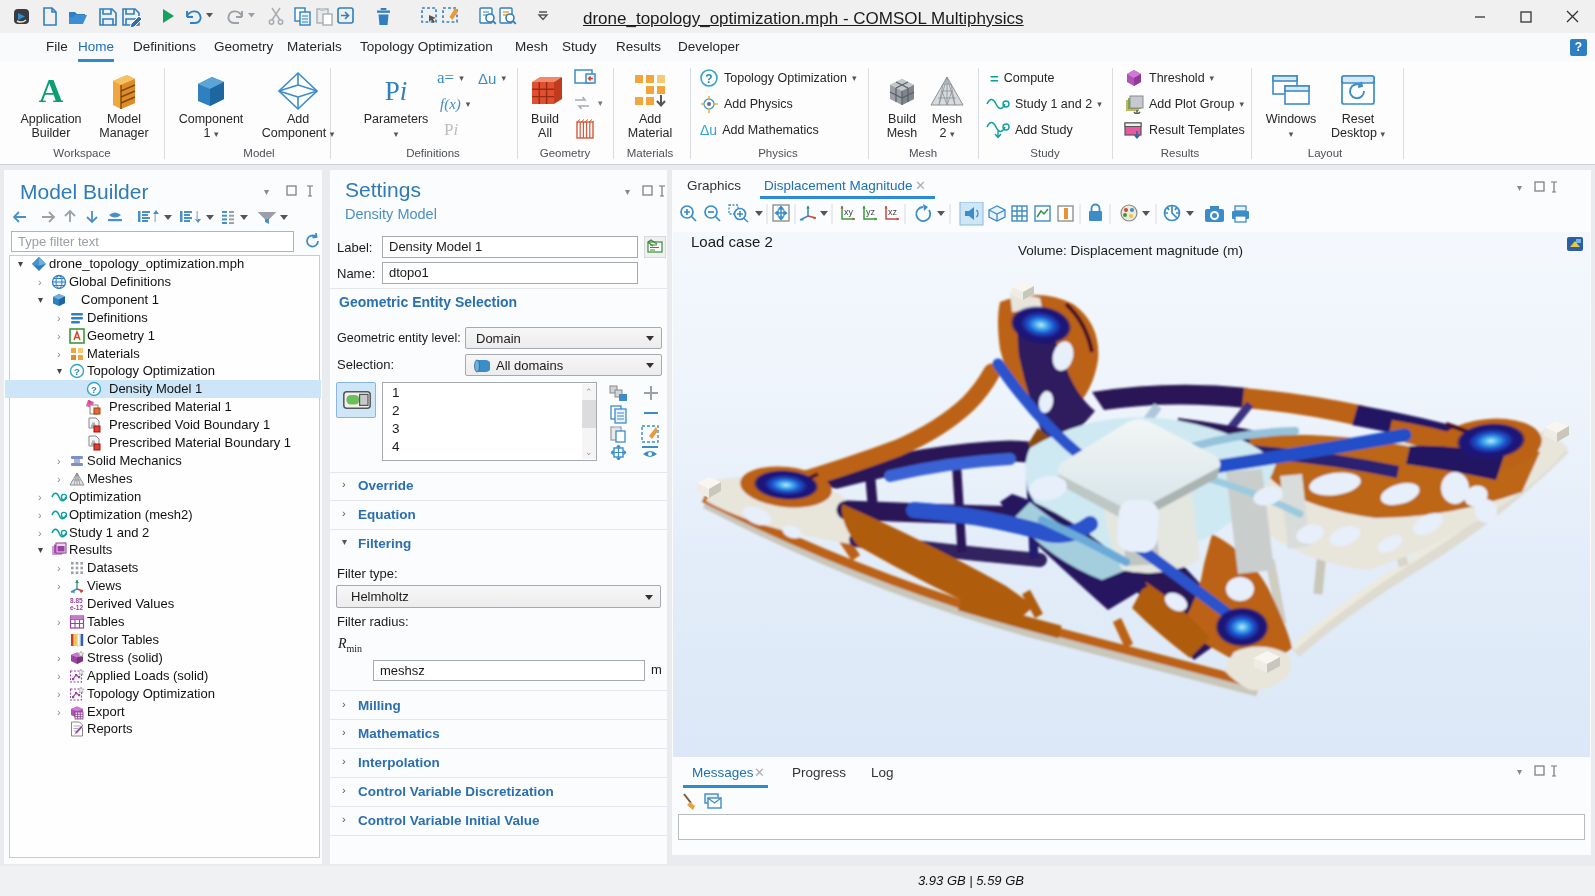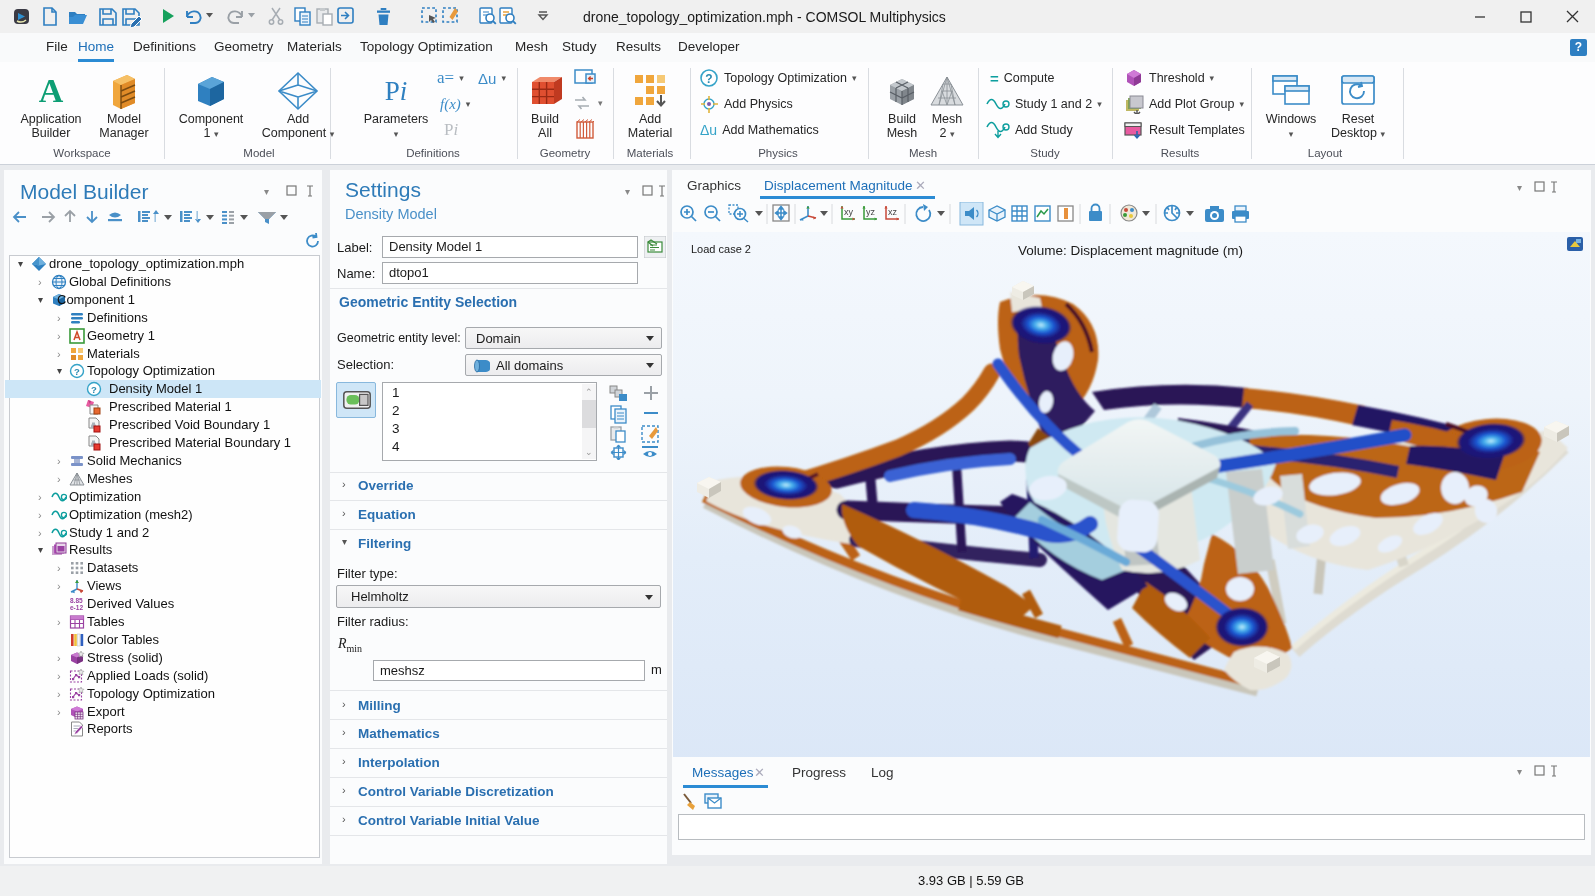--- a/index.html
+++ b/index.html
@@ -1,21 +1,21 @@
 <!DOCTYPE html>
 <html><head>
 <meta charset="utf-8">
 <style>
 * { margin:0; padding:0; box-sizing:border-box; }
 html,body { width:1595px; height:896px; overflow:hidden; font-family:"Liberation Sans", sans-serif; }
 body { position:relative; background:#e9ebee; font-size:13px; color:#1a1a1a; }
 .abs { position:absolute; }
 
 #titlebar { position:absolute; left:0; top:0; width:1595px; height:33px; background:#f0f0f0; }
-#titlebar .title { position:absolute; left:583px; top:9px; font-size:14px; color:#1a1a1a; }
+#titlebar .title { position:absolute; left:583px; top:9px; font-size:17px; color:#1a1a1a;text-decoration:underline; }
 .winbtn { position:absolute; top:0; width:46px; height:33px; display:flex; align-items:center; justify-content:center; color:#444; }
 
 #menubar { position:absolute; left:0; top:33px; width:1595px; height:29px; background:#f9fafb; }
 #menubar .mi { position:absolute; top:0; height:29px; line-height:27px; font-size:13.5px; color:#262626; }
 #menubar .mi.active { color:#1d6fb8; border-bottom:3px solid #2b8bd4; }
 
 #ribbon { position:absolute; left:0; top:62px; width:1595px; height:103px; background:#fdfdfe; border-bottom:1px solid #ccd1d9; }
 .rsep { position:absolute; top:6px; height:91px; width:1px; background:#d9dce1; }
 .rlabel { position:absolute; top:85px; width:120px; text-align:center; font-size:11.5px; color:#4c4f58; }
 .rbig { position:absolute; top:8px; width:86px; text-align:center; font-size:12.5px; color:#262626; }
@@ -40,21 +40,21 @@
 .combo .arr { position:absolute; right:7px; top:50%; margin-top:-2px; width:0; height:0; border-left:4.5px solid transparent; border-right:4.5px solid transparent; border-top:5px solid #333; }
 .tinput { position:absolute; background:#fff; border:1px solid #a6a9ad; font-size:13px; color:#1a1a1a; padding-left:6px; }
 .flabel { position:absolute; font-size:13px; color:#1a1a1a; }
 
 #gfxpanel { left:672px; top:4px; width:919px; height:605px; }
 #msgpanel { left:672px; top:591px; width:919px; height:98px; }
 .tabtxt { font-size:13.5px; color:#333; }
 .tabactive { color:#1d6fb8; }
 #canvas { position:absolute; left:1px; top:62px; width:917px; height:542px; background:linear-gradient(#f4f8fd 0%, #eef4fb 30%, #e3edf9 60%, #dbe7f7 100%); overflow:hidden; }
 
-#statusbar { position:absolute; left:0; top:866px; width:1595px; height:30px; background:#f0f1f2; }
+#statusbar { position:absolute; left:0; top:866px; width:1595px; height:30px; background:#f0f1f2;font-style:italic; }
 #statusbar .mem { position:absolute; left:918px; top:7px; font-size:13px; color:#111; }
 
 .trow { position:absolute; left:1px; width:316px; height:18px; line-height:18px; font-size:13px; color:#111; white-space:nowrap; }
 .trow .car { position:absolute; top:0px; color:#666; font-size:10px; }
 .trow .ic { position:absolute; top:1px; width:16px; height:16px; }
 .trow .tx { position:absolute; top:0; }
 .selrow { background:#cde6f7; }
 .gtool { position:absolute; display:flex; align-items:center; }
 </style>
 </head>
@@ -408,20 +408,21 @@
           <rect x="217" y="10.4" width="5" height="2" fill="#9aa0a6"></rect>
           <rect x="217" y="14" width="5" height="2" fill="#9aa0a6"></rect>
         </g>
         <path d="M228 7 l4 5 4 -5 z" fill="#555"></path>
       <g>
           <path d="M246 4 h18 l-7 7 v5 l-4 -2 v-3 z" fill="#4a90c8"></path>
           <path d="M246 4 h18 l-7 7 h-4 z" fill="#9aa0a6"></path>
         </g>
         <path d="M268 7 l4 5 4 -5 z" fill="#555"></path>
     </svg>
+    <div class="tinput" style="left:7px;top:61px;width:283px;height:21px;color:#9aa0a6;line-height:19px;border-color:#b0b4b8">Type filter text</div>
     <svg class="abs" style="left:300px;top:62px" width="18" height="18" viewBox="0 0 18 18">
         <path d="M14 9 a5.5 5.5 0 1 1 -2-4.2 M12 1 l0.5 4 -4 0.5" fill="none" stroke="#3c8cc8" stroke-width="1.8"></path>
       </svg>
     <div class="abs" style="left:5px;top:85px;width:311px;height:603px;background:#fefefe;border:1px solid #c8cbd0"></div>
       <div id="tree">
     <div class="trow" style="top:85.0px">
           <span class="car" style="left:13px;color:#444">▾</span>
           <span class="ic" style="left:26px"><svg width="16" height="16" viewBox="0 0 16 16">
               <path d="M8 1 L15 8 L8 15 L1 8 Z" fill="#2f80c0"></path>
               <path d="M8 1 L15 8 L8 9.5 L1 8 Z" fill="#6fb0dd"></path>
@@ -438,21 +439,21 @@
             </svg></span>
           <span class="tx" style="left:64px">Global Definitions</span>
         </div>
     <div class="trow" style="top:120.8px">
           <span class="car" style="left:33px;color:#444">▾</span>
           <span class="ic" style="left:46px"><svg width="16" height="16" viewBox="0 0 16 16">
               <path d="M2 5 L8 2 L14 4.5 L14 11 L8 14 L2 11.5 Z" fill="#2f80c0"></path>
               <path d="M2 5 L8 2 L14 4.5 L8 7.5 Z" fill="#6fb0dd"></path>
               <path d="M8 7.5 L14 4.5 L14 11 L8 14 Z" fill="#1d66a0"></path>
             </svg></span>
-          <span class="tx" style="left:52px">Component 1</span>
+          <span class="tx" style="left:76px">Component 1</span>
         </div>
     <div class="trow" style="top:138.7px">
           <span class="car" style="left:52px;font-size:11px;color:#8a8a8a">›</span>
           <span class="ic" style="left:64px"><svg width="16" height="16" viewBox="0 0 16 16">
               <rect x="2" y="3" width="12" height="2.4" rx="1.2" fill="#2f80c0"></rect>
               <rect x="2" y="7" width="12" height="2.4" rx="1.2" fill="#2f80c0"></rect>
               <rect x="2" y="11" width="9" height="2.4" rx="1.2" fill="#2f80c0"></rect>
             </svg></span>
           <span class="tx" style="left:82px">Definitions</span>
         </div>
@@ -917,21 +918,21 @@
           <circle cx="542.5" cy="13.5" r="4.5" fill="#fff"></circle>
           <circle cx="542.5" cy="13.5" r="2.5" fill="#3c8cc8"></circle>
         </g>
       <g>
           <rect x="560" y="9" width="17" height="8" rx="1" fill="#3c8cc8"></rect>
           <rect x="563" y="4" width="11" height="5" fill="#eaf3fb" stroke="#3c8cc8" stroke-width="1.3"></rect>
           <rect x="563" y="14" width="11" height="6" fill="#fff" stroke="#3c8cc8" stroke-width="1.3"></rect>
         </g>
     </svg>
     <div id="canvas">
-      <div class="abs" style="left:18px;top:11px;font-size:11px;color:#1a1a1a">Load case 2</div>
+      <div class="abs" style="left:18px;top:1px;font-size:15px;color:#1a1a1a">Load case 2</div>
       <div class="abs" style="left:345px;top:11px;font-size:13.5px;color:#1a1a1a">Volume: Displacement magnitude (m)</div>
       <svg class="abs" style="left:894px;top:5px" width="16" height="14" viewBox="0 0 16 14">
           <rect x="0" y="0" width="16" height="14" rx="2" fill="#2a5fa8"></rect>
           <path d="M3 10 L8 4 L13 10" fill="#e8c83c"></path>
           <rect x="9" y="2" width="5" height="4" fill="#7ab4e0"></rect>
         </svg>
       <svg id="drone" class="abs" style="left:0;top:0" width="917" height="547" viewBox="673 228 917 547">
 <defs>
 <radialGradient id="gb">
               <stop offset="0%" stop-color="#c2eefb"></stop>

